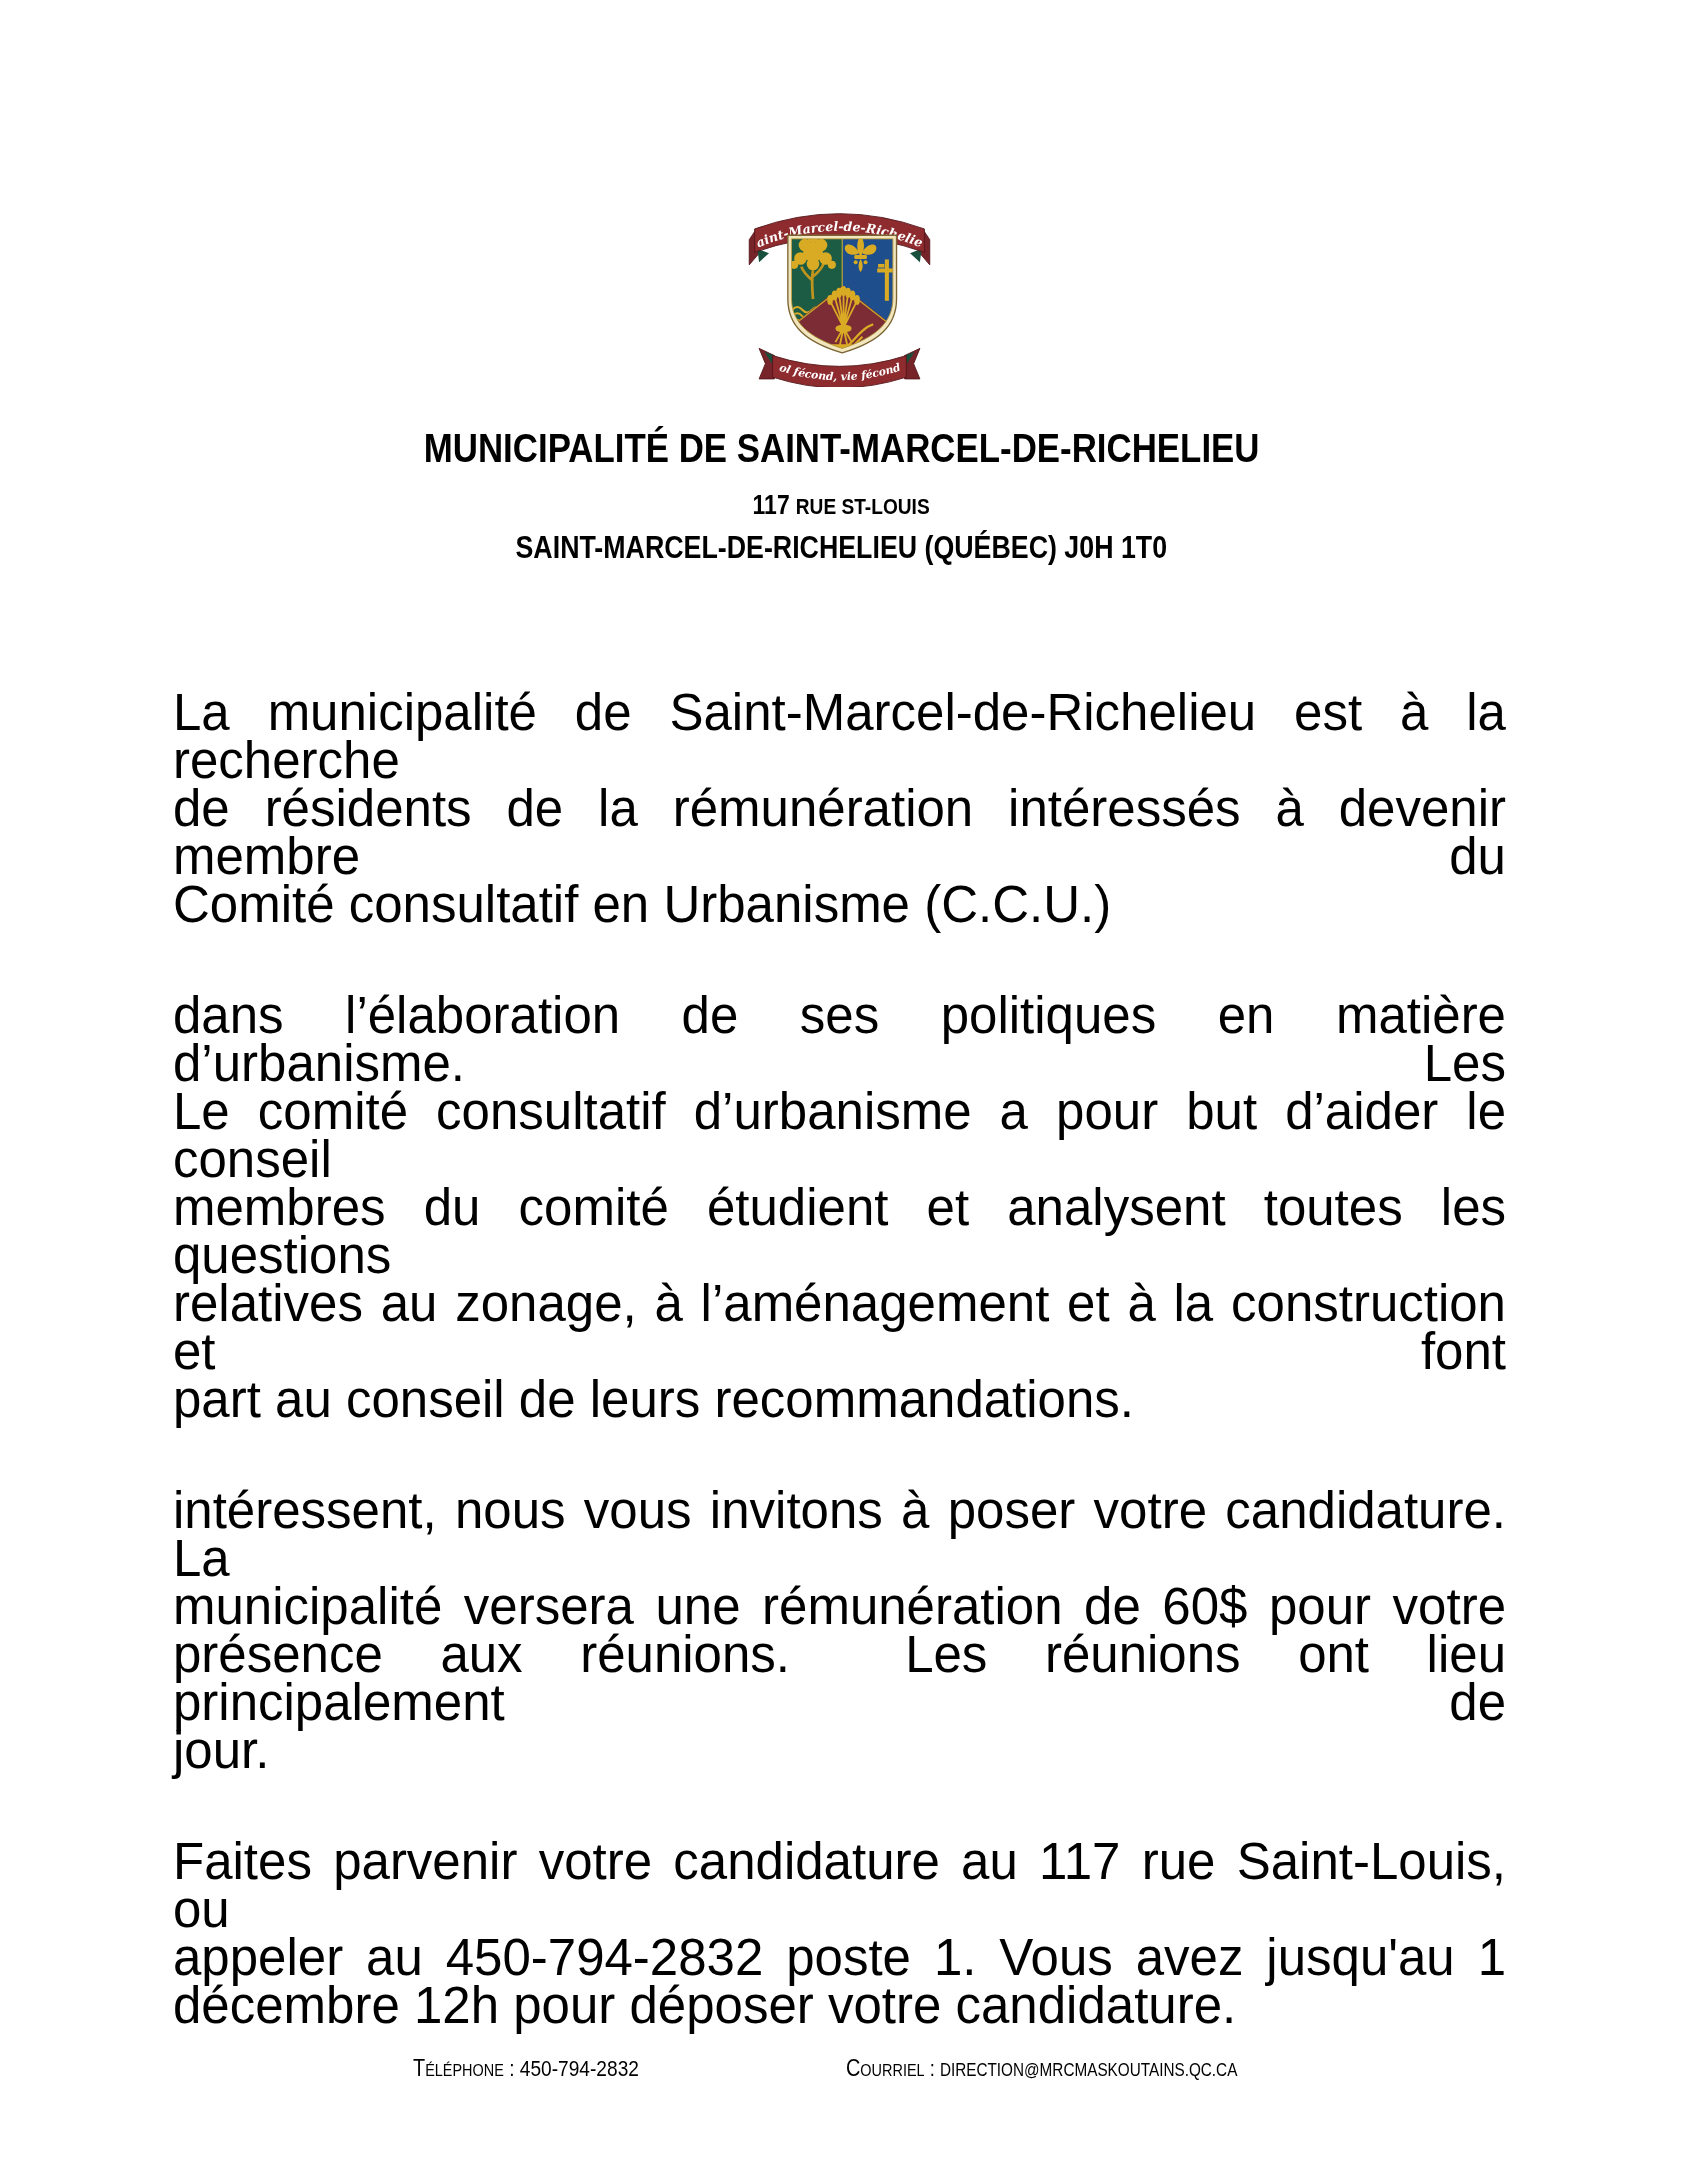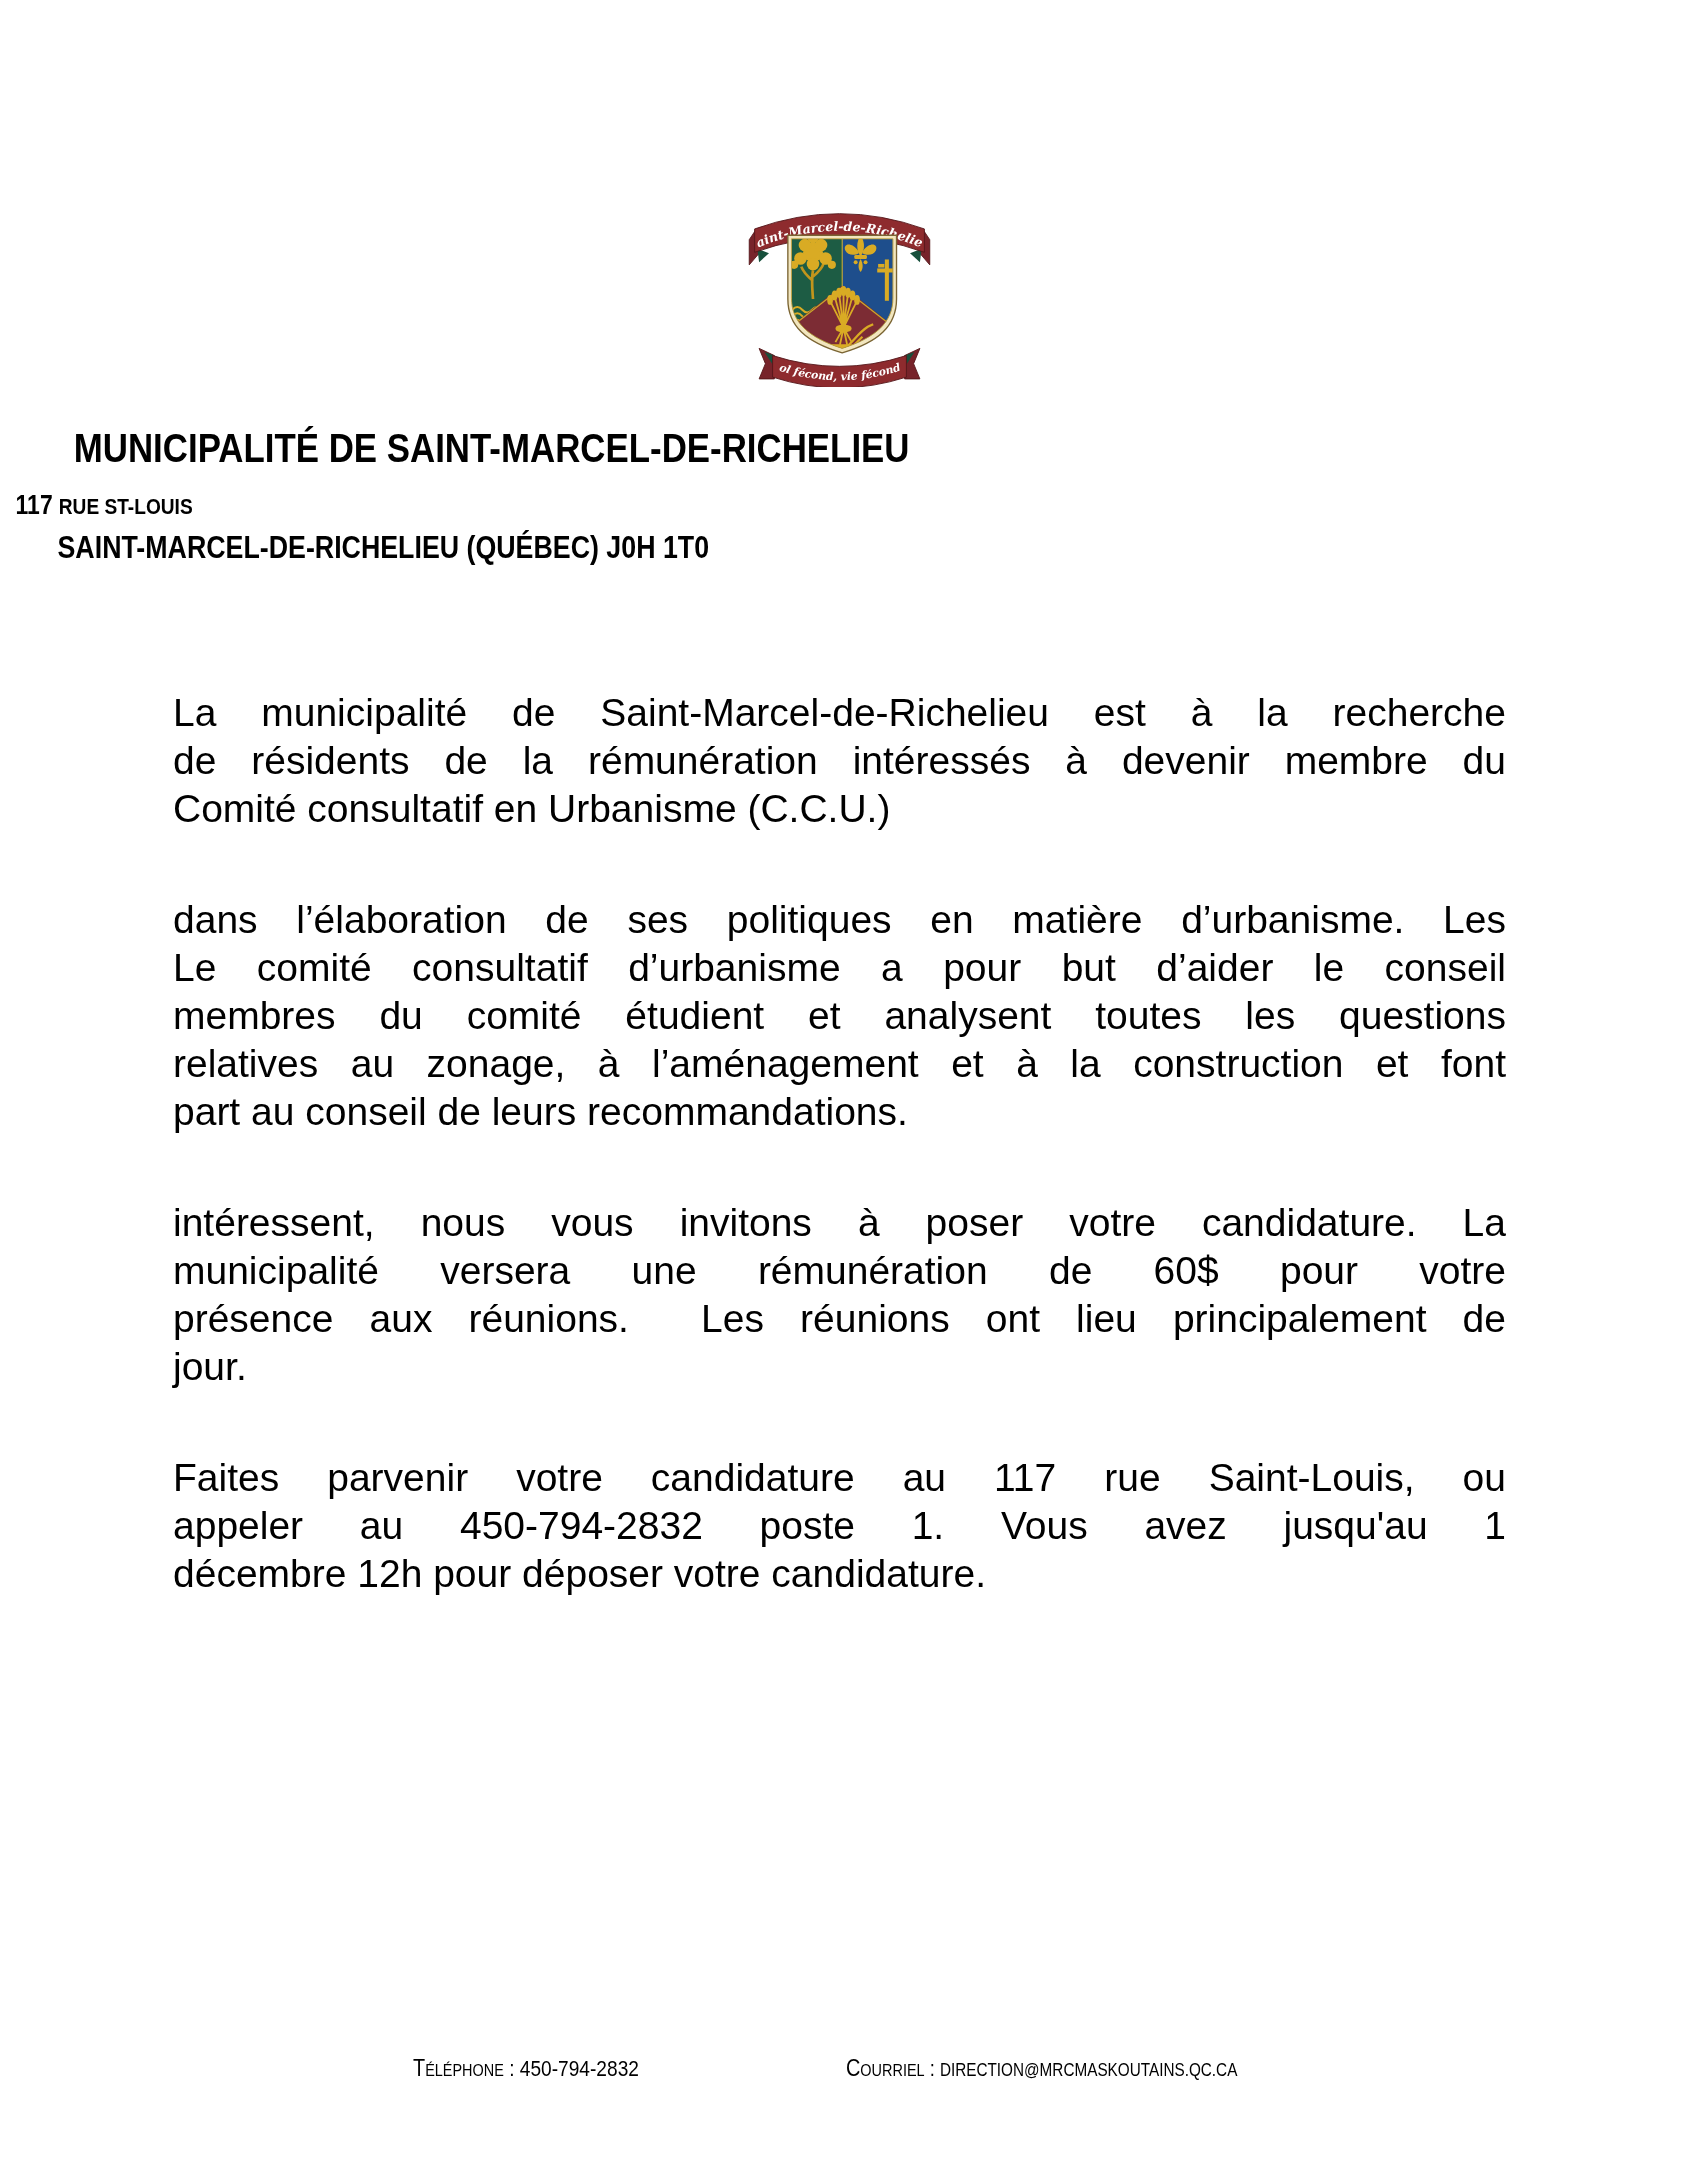--- a/index.html
+++ b/index.html
@@ -3,31 +3,31 @@
 <meta charset="utf-8">
 <style>
   html,body{margin:0;padding:0;background:#888;}
   .page{position:relative;width:1683px;height:2178px;background:#ffffff;overflow:hidden;
         font-family:"Liberation Sans",sans-serif;color:#000;}
 
   
   .crest{position:absolute;left:747px;top:193px;width:185px;height:194px;}
 
   
-  .header{position:absolute;left:0;top:425px;width:1683px;text-align:left;font-weight:bold;}
+  .header{position:absolute;left:0;top:425px;width:1683px;text-align:center;font-weight:bold;}
   .hline{white-space:nowrap;}
   .cond{display:inline-block;transform:scaleX(0.85);transform-origin:50% 50%;}
   .h1{font-size:41px;line-height:47px;}
   .h2{font-size:27px;line-height:38px;margin-top:14px;}
   .h2 .street{font-size:22.5px;margin-left:7.2px;}
   .h3{font-size:31.5px;line-height:43px;}
 
   
   .doc-body{position:absolute;left:173px;top:689px;width:1333px;
-            font-size:39px;line-height:48px;}
+            font-size:51px;line-height:48px;}
   .paragraph{margin:0 0 63px 0;}
   .jline{text-align:justify;text-align-last:justify;}
   .lline{text-align:left;}
 
   
   .footer-item{position:absolute;top:2055px;line-height:27px;white-space:nowrap;
                transform:scaleX(0.85);transform-origin:0 50%;}
   .footer-phone{left:413px;}
   .footer-email{left:846px;}
   .fl-label{display:inline-block;font-size:17px;}

